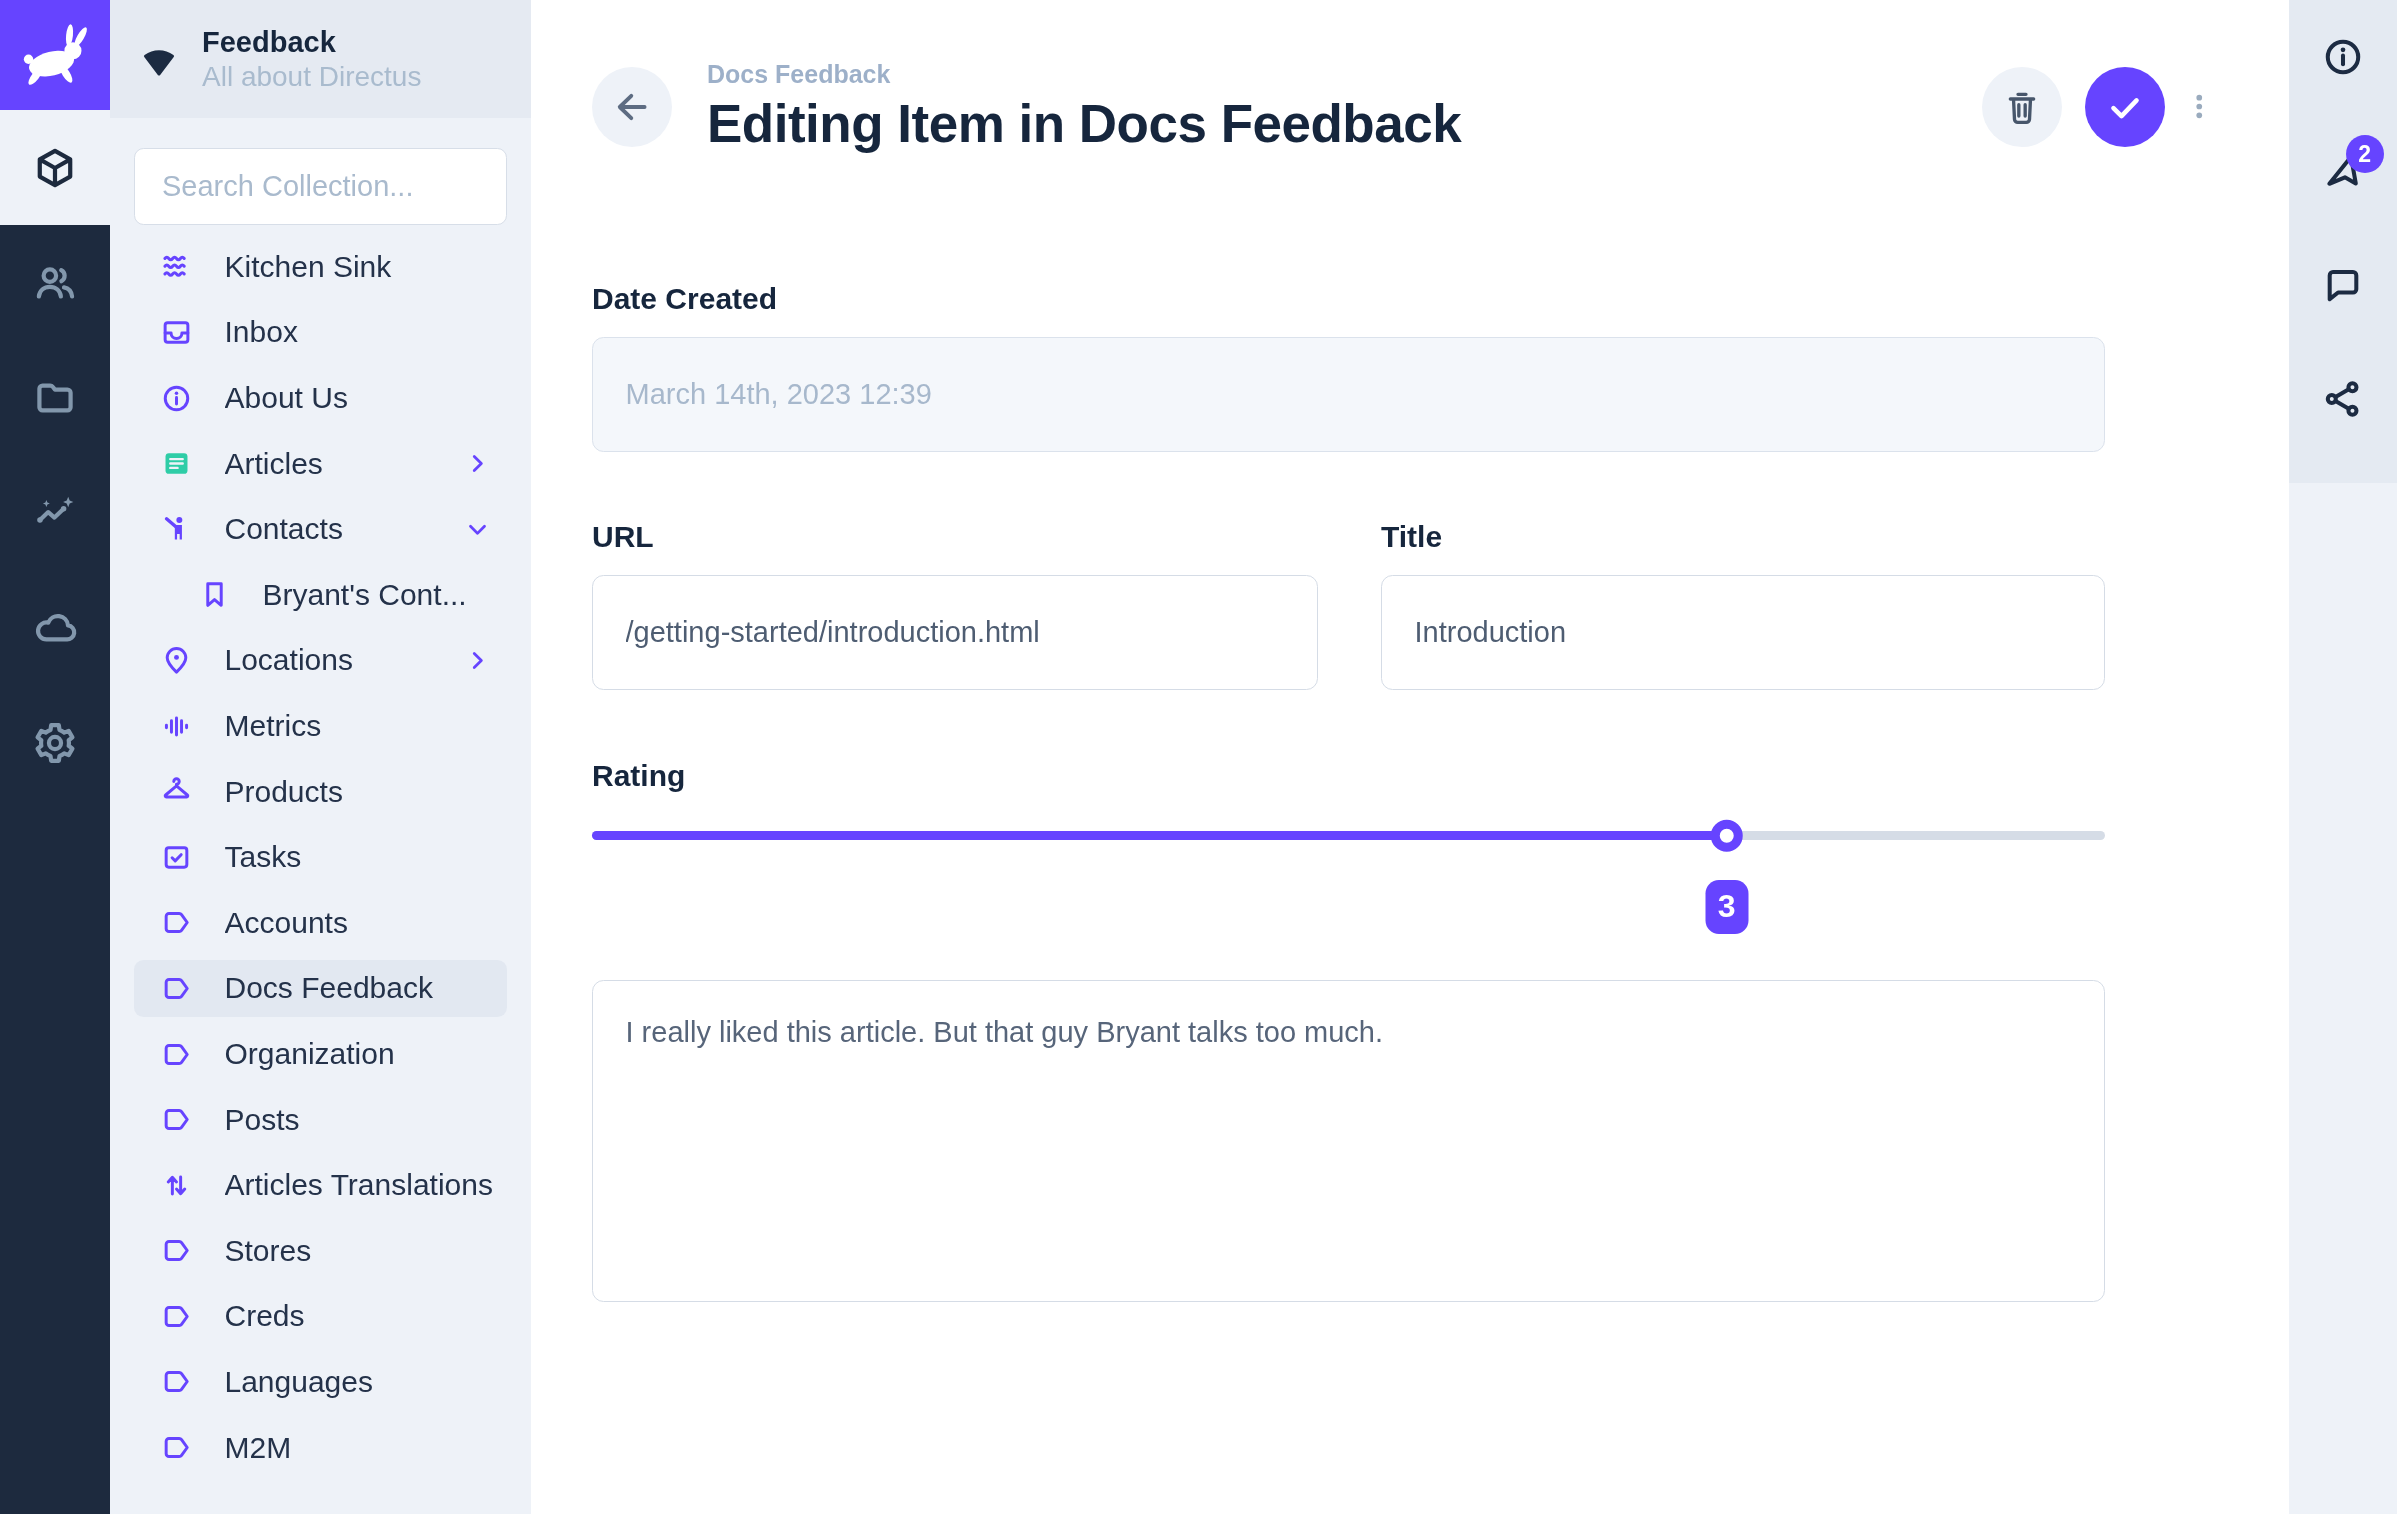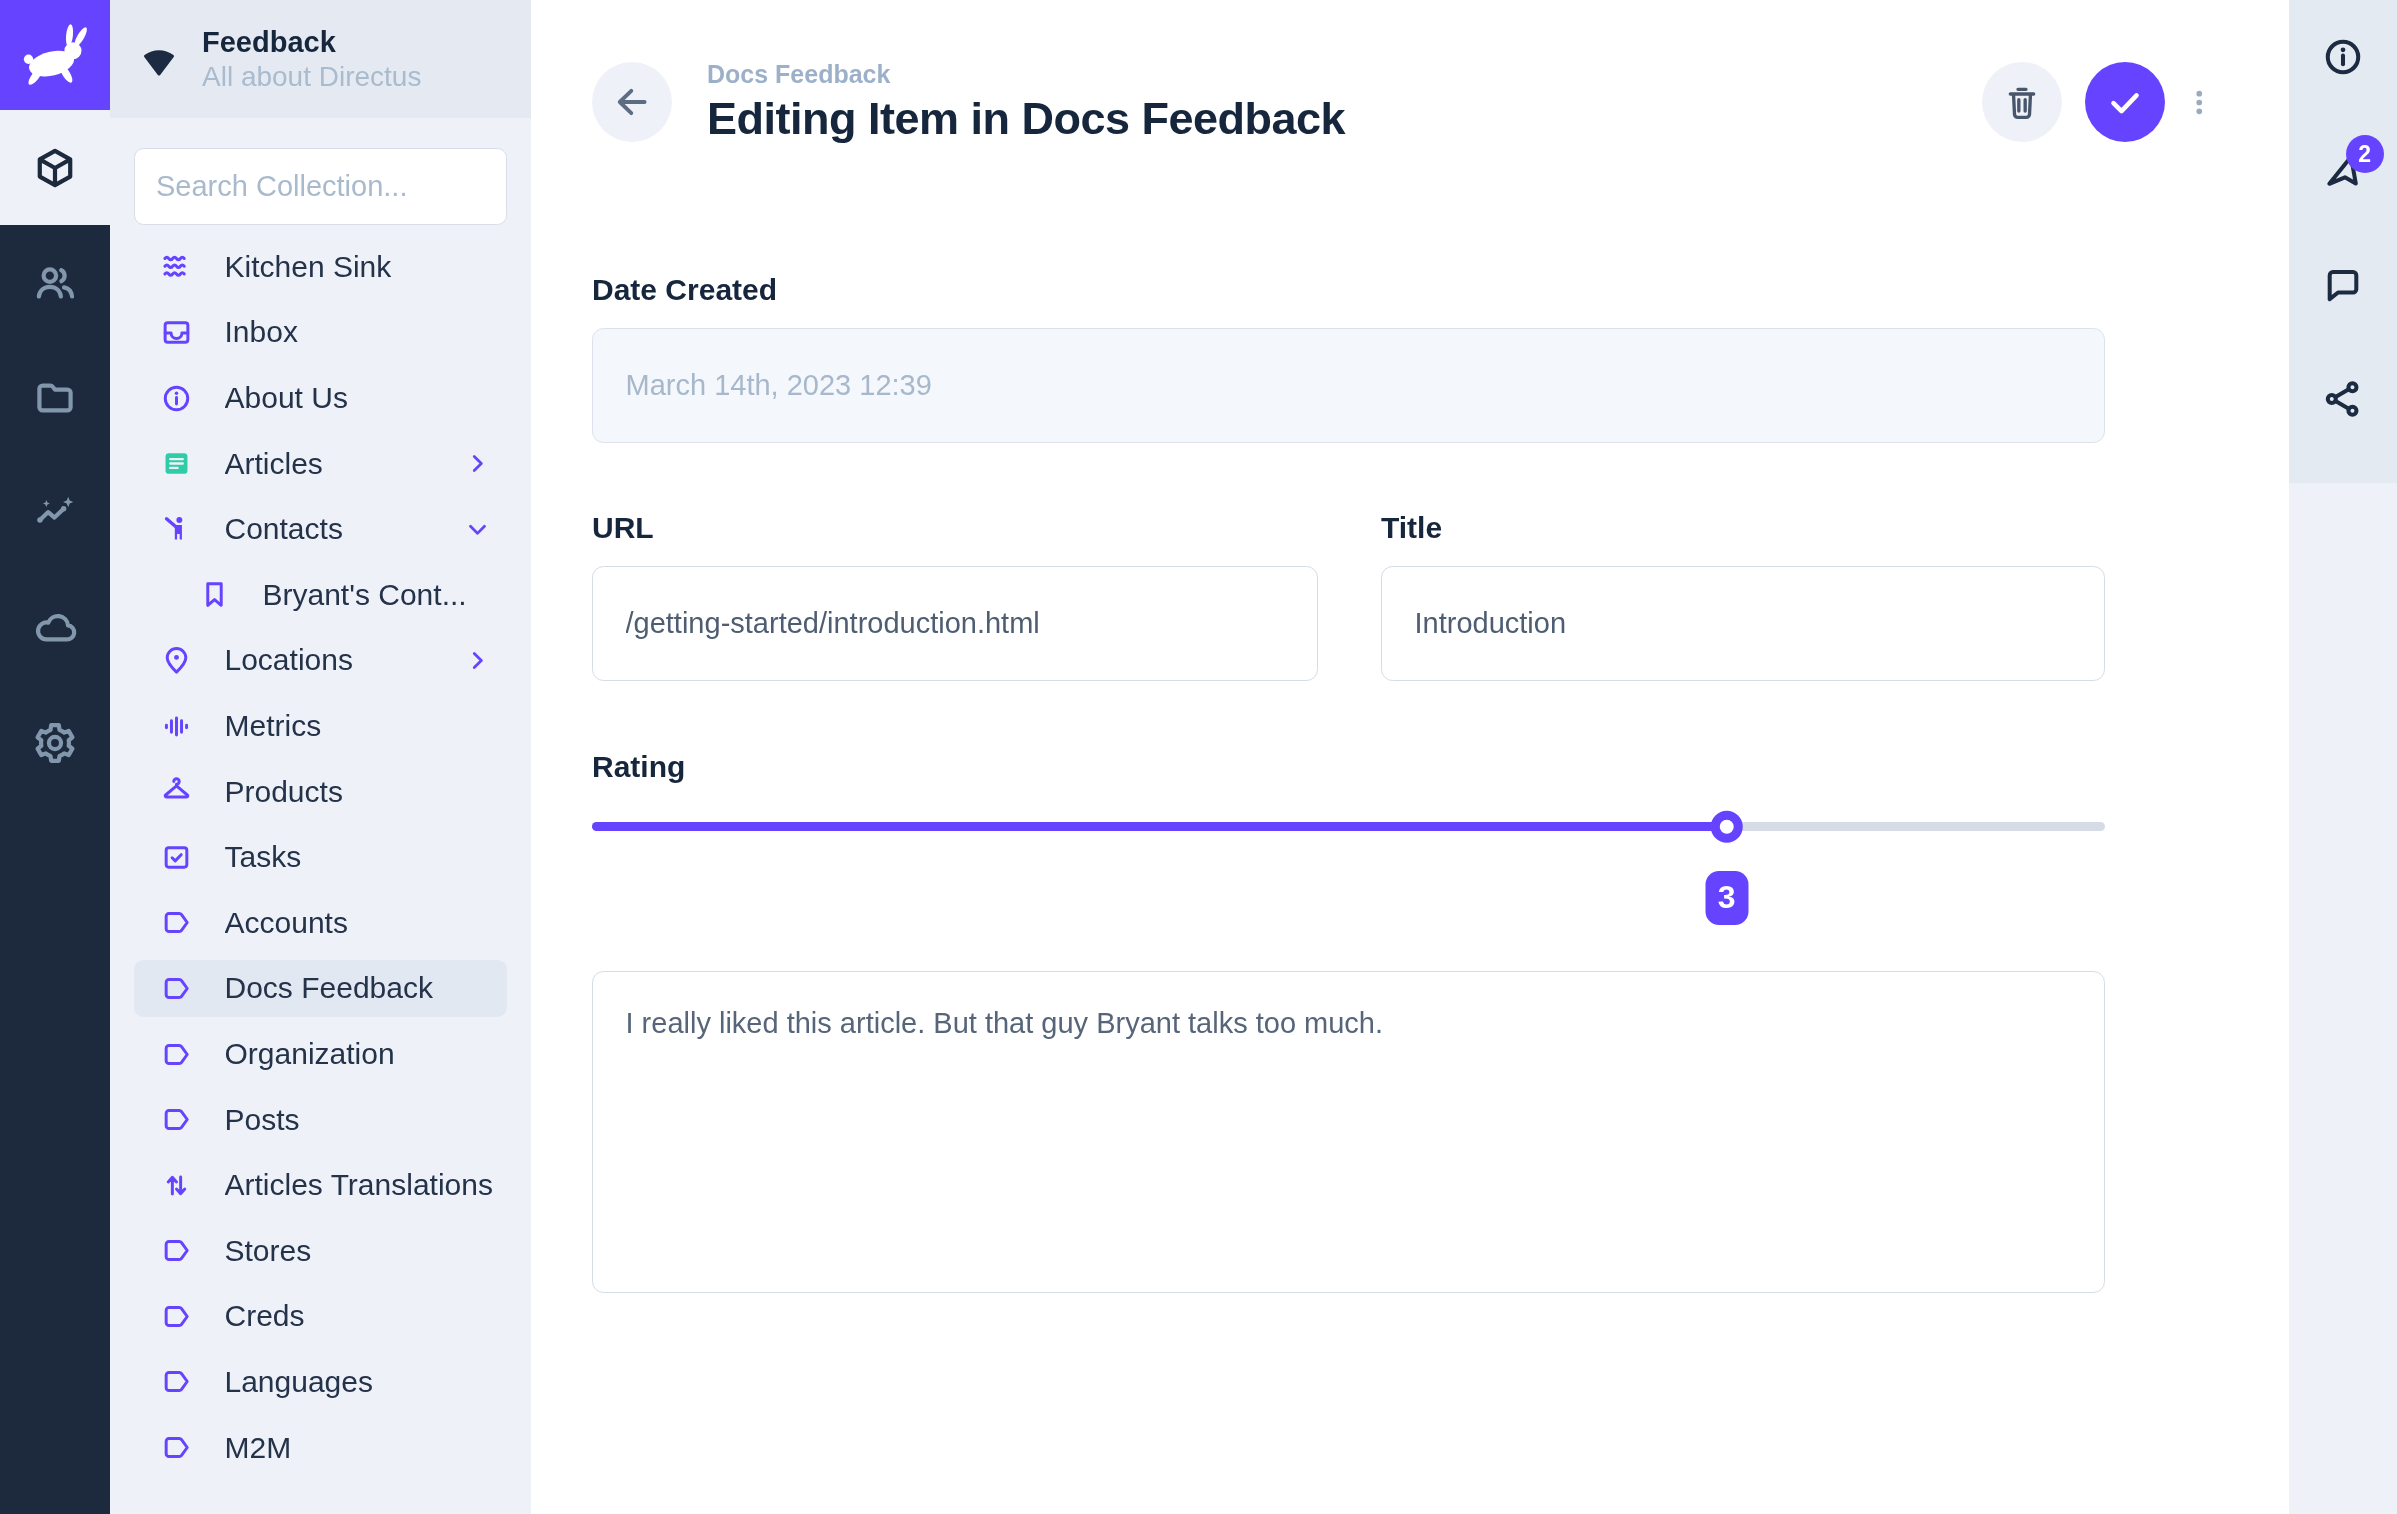--- a/index.html
+++ b/index.html
@@ -21,21 +21,21 @@
   
   .sidebar { width:421px; flex:none; background:#eef2f8; display:flex; flex-direction:column; }
   .sidebar-header { height:118px; flex:none; background:#e5eaf2; display:flex; align-items:center; padding:0 27px; gap:21px; cursor:pointer; }
   .sidebar-header .fan { width:44px; height:44px; color:#1c2b42; flex:none; }
   .sidebar-header-titles { line-height:1.2; min-width:0; }
   .sh-title { font-size:29px; font-weight:700; color:#16263d; }
   .sh-sub { font-size:28px; font-weight:400; color:#a9bbce; white-space:nowrap; }
   .sidebar-search { margin:30px 24px 13.4px; }
   .sidebar-search input {
     width:100%; height:77px; border:1.9px solid #d7dee8; border-radius:9.6px; background:#fff;
-    font:400 29px "Liberation Sans", sans-serif; color:#4e5d72; padding:0 21px; outline:none;
+    font:400 29px "Liberation Sans", sans-serif; color:#4e5d72; padding:0 27px; outline:none;
   }
   .sidebar-search input::placeholder { color:#a9bacd; }
   .nav { flex:1; padding:0 24px; overflow:hidden; }
   .nav-item { height:57px; margin-bottom:8.6px; display:flex; align-items:center; gap:32.5px;
     padding:0 15.3px 0 27px; border-radius:9.6px; cursor:pointer; color:#24324a; font-size:30px; font-weight:500; }
   .nav-item.active { background:#e2e8f1; }
   .nav-item.indent { padding-left:65px; }
   .nav-icon { width:31px; height:31px; flex:none; color:#6644ff; }
   .nav-icon.green { color:#2ecda7; }
   .nav-icon svg, .chev svg, .fan svg, svg { display:block; }
@@ -45,21 +45,21 @@
   .chev svg { width:29px; height:29px; }
 
   
   .main { flex:1; background:#fff; min-width:0; }
   .main-header { margin-top:60px; padding:0 71px 0 61px; display:flex; align-items:center; }
   .circle-btn { width:80px; height:80px; border-radius:50%; border:none; display:grid; place-items:center; cursor:pointer; flex:none; }
   .back-btn { background:#eef2f8; color:#5d6c82; }
   .back-btn svg { width:42px; height:42px; }
   .title-block { margin-left:35px; min-width:0; }
   .breadcrumb { font-size:25px; font-weight:700; color:#9db0c9; margin-bottom:3.8px; }
-  .page-title { font-size:45px; font-weight:700; color:#16263d; letter-spacing:-0.5px; white-space:nowrap; }
+  .page-title { font-size:53px; font-weight:700; color:#16263d; letter-spacing:-0.5px; white-space:nowrap; }
   .header-spacer { flex:1; }
   .trash-btn { background:#eef2f8; color:#47566b; margin-right:23px; }
   .trash-btn svg { width:40px; height:40px; }
   .save-btn { background:#6644ff; color:#fff; margin-right:15.3px; }
   .save-btn svg { width:42px; height:42px; }
   .dots-btn { width:38px; height:80px; background:none; border:none; color:#9aabbe; display:grid; place-items:center; cursor:pointer; }
   .dots-btn svg { width:32.5px; height:55px; }
 
   
   .form { margin:128px 0 0 61px; width:1513px; }

